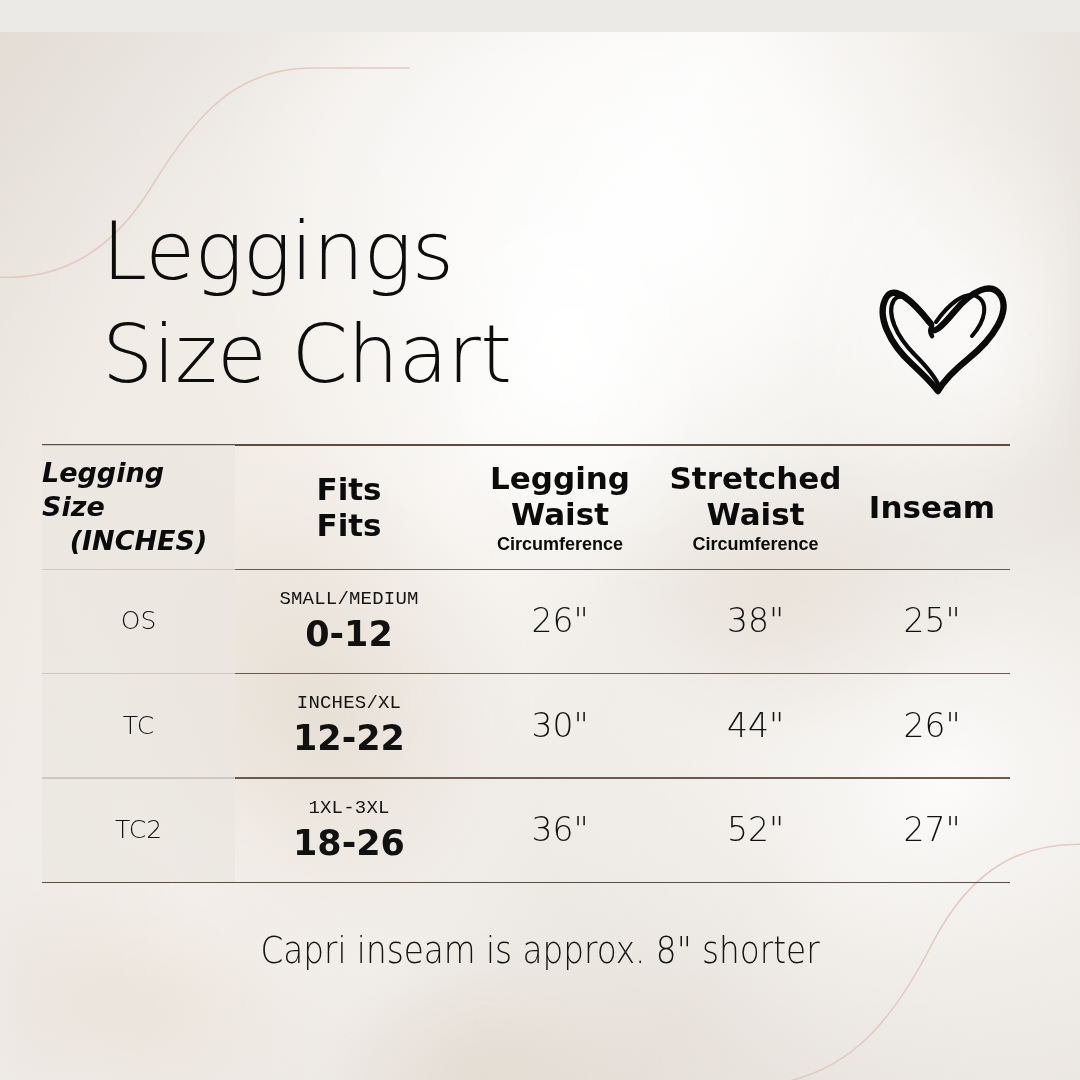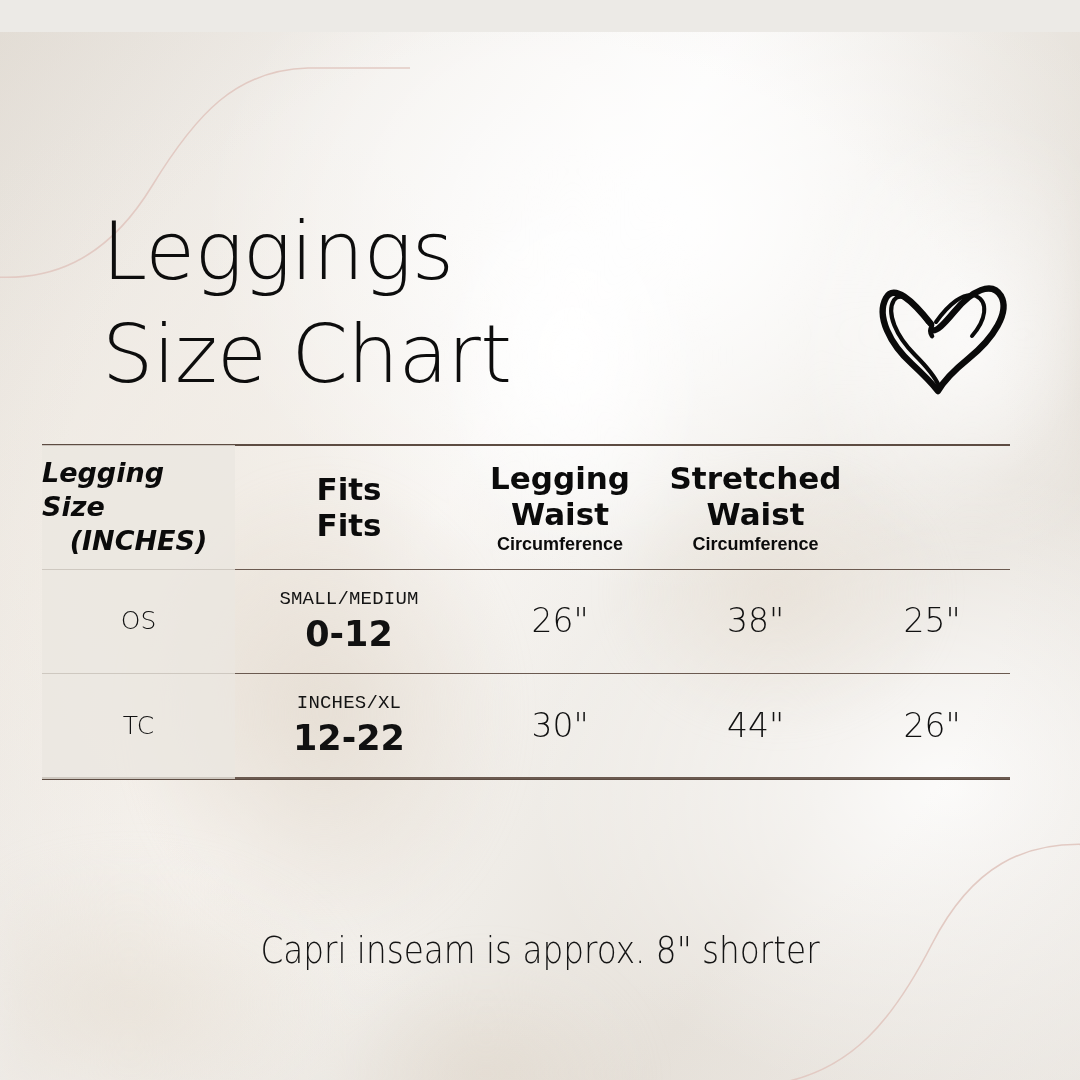--- a/index.html
+++ b/index.html
@@ -254,20 +254,23 @@
       <div class="cell c3">
         <div class="hdr-main">Legging</div>
         <div class="hdr-main">Waist</div>
         <div class="hdr-sub">Circumference</div>
       </div>
       <div class="cell c4">
         <div class="hdr-main">Stretched</div>
         <div class="hdr-main">Waist</div>
         <div class="hdr-sub">Circumference</div>
       </div>
+      <div class="cell c5">
+        <div class="hdr-main">Inseam</div>
+      </div>
     </div>
 
     <div class="hline thin"></div>
 
     <div class="trow data-row">
       <div class="cell c1">
         <div class="size-name">OS</div>
       </div>
       <div class="cell c2">
         <div class="fits-small">SMALL/MEDIUM</div>
@@ -300,19 +303,37 @@
       <div class="cell c4">
         <div class="val">44"</div>
       </div>
       <div class="cell c5">
         <div class="val">26"</div>
       </div>
     </div>
 
     <div class="hline thin"></div>
 
+    <div class="trow data-row">
+      <div class="cell c1">
+        <div class="size-name">TC2</div>
+      </div>
+      <div class="cell c2">
+        <div class="fits-small">1XL-3XL</div>
+        <div class="fits-big">18-26</div>
+      </div>
+      <div class="cell c3">
+        <div class="val">36"</div>
+      </div>
+      <div class="cell c4">
+        <div class="val">52"</div>
+      </div>
+      <div class="cell c5">
+        <div class="val">27"</div>
+      </div>
+    </div>
 
     <div class="hline"></div>
   </div>
 
   <div class="footer-note">Capri inseam is approx. 8" shorter</div>
 
 </div>
 
 </body></html>

